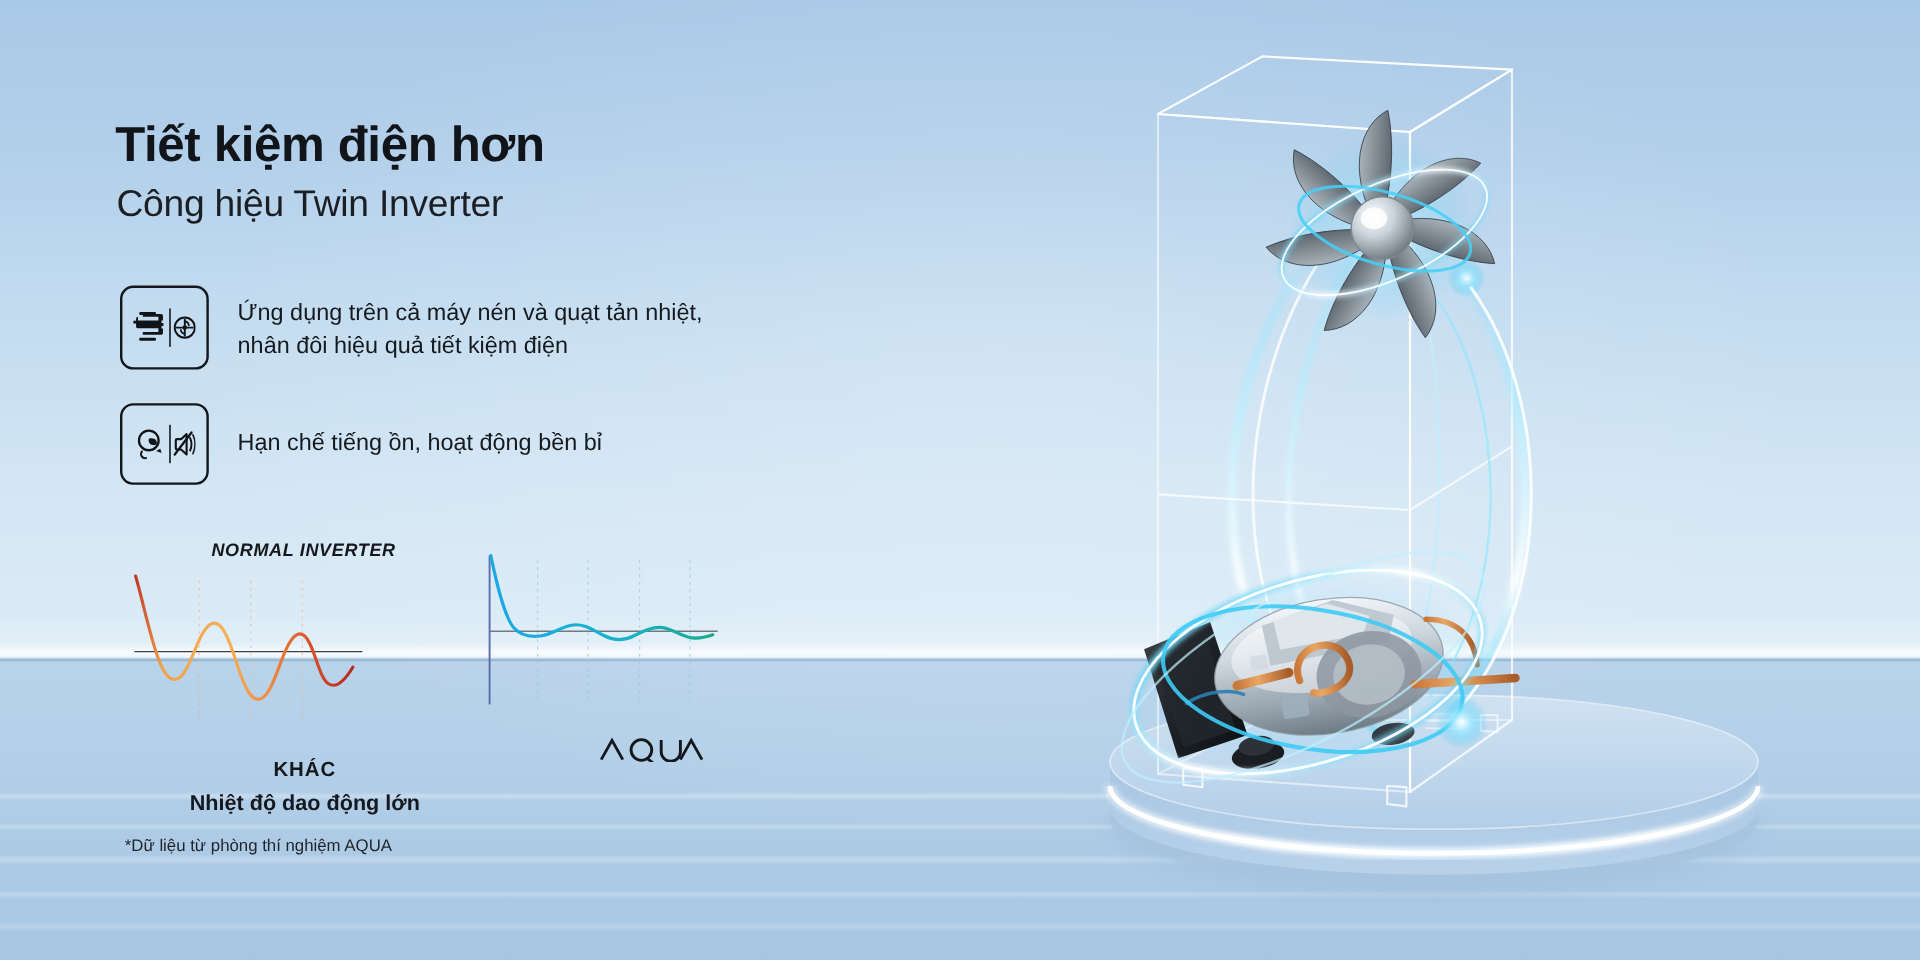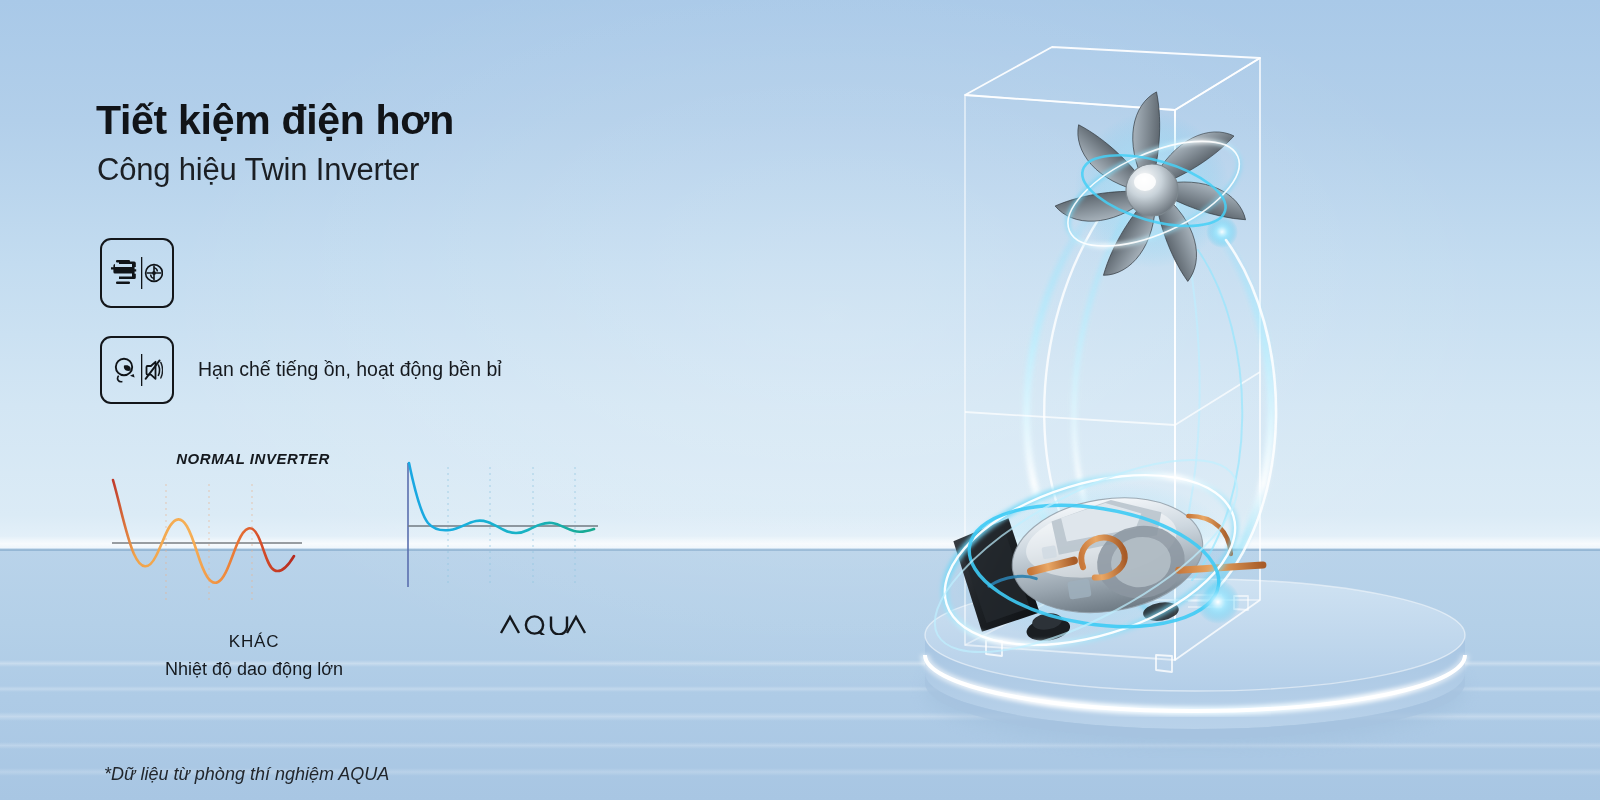--- a/index.html
+++ b/index.html
@@ -88,33 +88,33 @@
     font-size:15px; font-weight:bold; color:#14181d; letter-spacing:.55px;
     text-align:center; white-space:nowrap;
   }
   .chart-block.left  .chart-title { margin-left:-2px;font-style:italic; }
   .chart-block.right .chart-title { margin-left:-14px; }
 
   .chart-svg { display:block; margin-top:7px; }
 
   .chart-foot { text-align:center; margin-top:7px; }
   .chart-brand {
-    font-size:17px; font-weight:normal; color:#14181d; letter-spacing:.8px;
+    font-size:17px; font-weight:bold; color:#14181d; letter-spacing:.8px;
     height:22px; line-height:22px;
   }
   .chart-brand.logo { font-weight:500; letter-spacing:1.6px; font-size:20px; }
   .chart-desc {
-    font-size:18px; color:#15191e; margin-top:6px; font-weight:400;
+    font-size:18px; color:#15191e; margin-top:6px; font-weight:700;
   }
   .chart-block.left .chart-foot  { margin-left:0px; }
   .chart-block.right .chart-foot { margin-left:-14px; }
 
   .footnote {
-    position:absolute; left:104px; top:764px;
-    font-size:18px; font-style:italic; color:#21262c;
+    position:absolute; left:104px; top:696px;
+    font-size:14px; color:#21262c;
   }
 
   
   .scene { position:absolute; left:790px; top:0; width:810px; height:800px; }
 </style>
 </head>
 <body>
 
 <div id="stage">
 
@@ -337,20 +337,22 @@
           <rect x="30" y="1" width="1.3" height="32" fill="#101418"></rect>
 
           <g fill="none" stroke="#101418" stroke-width="1.6">
             <circle cx="43" cy="17" r="8.4"></circle>
             <path d="M43 9.6 L43 24.4 M35.6 17 L50.4 17"></path>
             <path d="M43 11.6 q3.4 1 3.4 4 M43 22.4 q-3.4 -1 -3.4 -4" stroke-width="1.4"></path>
           </g>
           <circle cx="43" cy="17" r="1.9" fill="#101418"></circle>
         </svg>
       </div>
+      <div class="feat-text">Ứng dụng trên cả máy nén và quạt tản nhiệt,
+nhân đôi hiệu quả tiết kiệm điện</div>
     </div>
 
     <div class="feature f2">
       <div class="feat-icon">
         <svg width="52" height="34" viewBox="0 0 52 34">
 
           <g fill="none" stroke="#101418" stroke-width="1.9">
             <circle cx="13" cy="14" r="8.2"></circle>
             <path d="M7.6 22.6 C 5 26.2, 7.6 29.6, 11.4 28.6" stroke-width="1.6"></path>
           </g>

